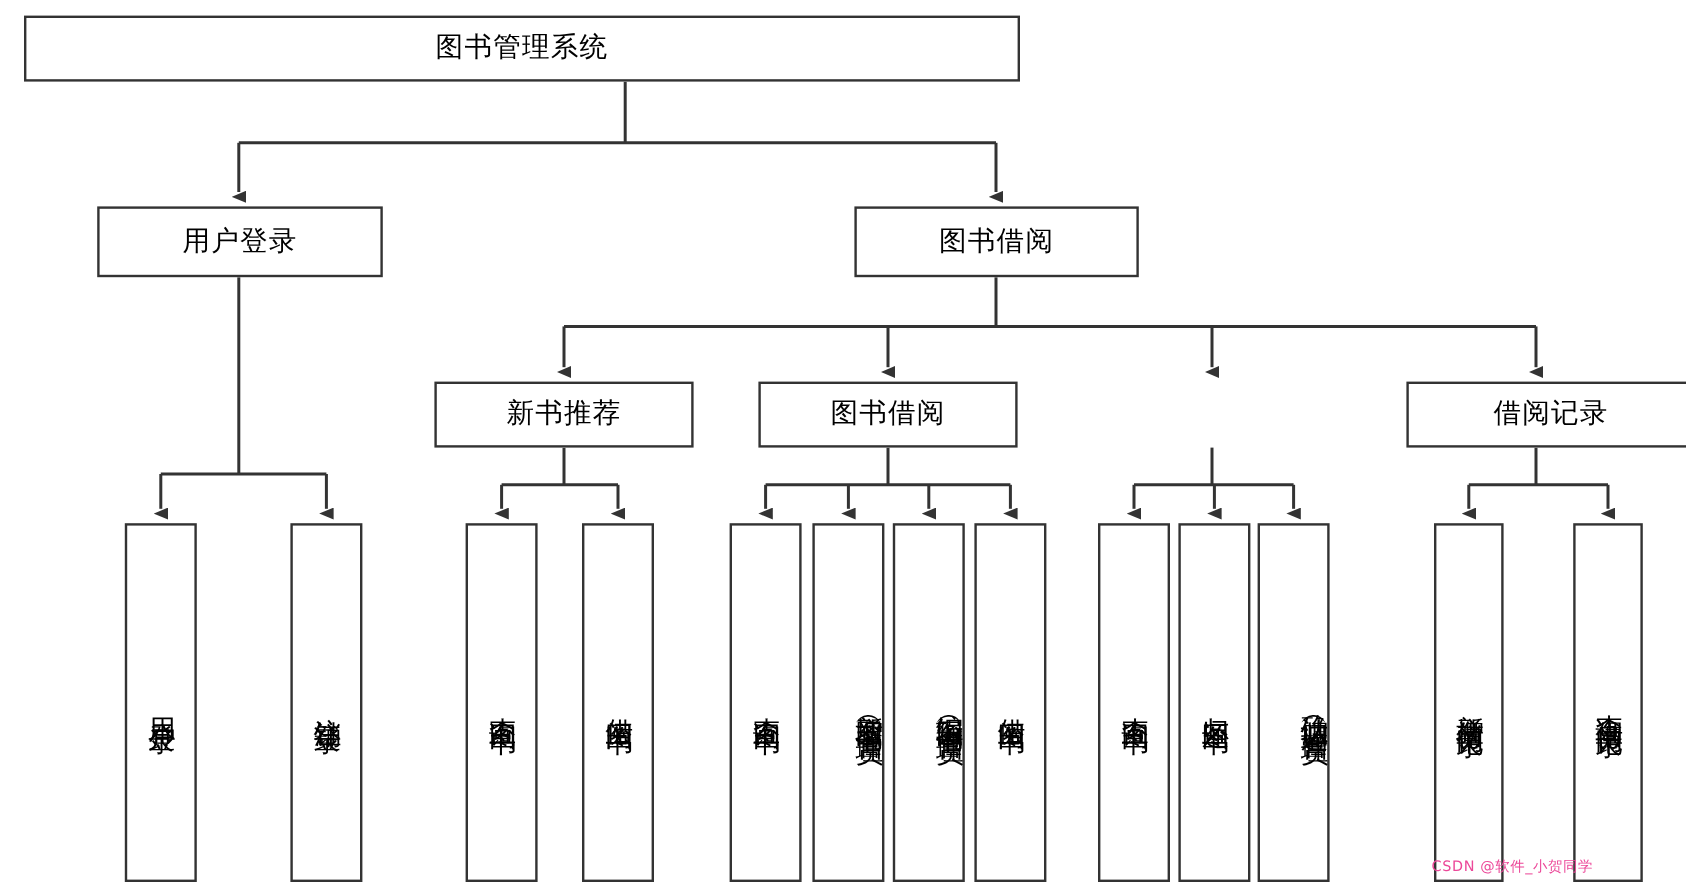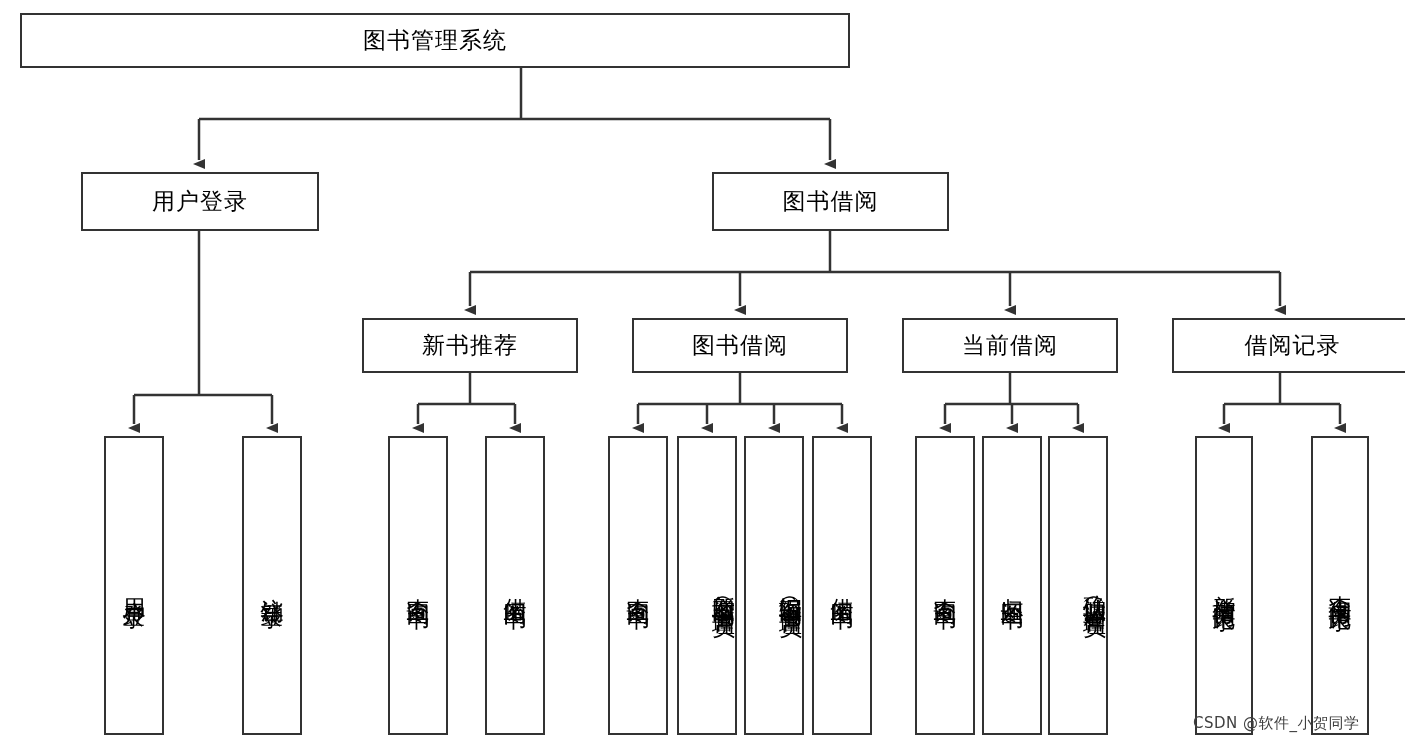--- a/index.html
+++ b/index.html
@@ -52,22 +52,22 @@
     justify-content: center;
     padding-top: 10px;
     white-space: normal;
   }
   .node-v.centered {
     align-items: center;
     padding-top: 0;
   }
   .watermark {
     position: absolute;
-    font-size: 15px;
-    color: #404040;
+    font-size: 12px;
+    color: #ec4899;
     white-space: nowrap;
     z-index: 5;
     pointer-events: none;
     letter-spacing: 0.5px;
   }
 </style>
 </head>
 <body>
 
 <div id="diagram-root">
@@ -132,23 +132,20 @@
   <div class="node node-h" style="left:712px; top:172px; width:237px; height:59px;">
     <span>图书借阅</span>
   </div>
 
   <div class="node node-h" style="left:632px; top:318px; width:216px; height:55px;">
     <span>图书借阅</span>
   </div>
   <div class="node node-h" style="left:362px; top:318px; width:216px; height:55px;">
     <span>新书推荐</span>
   </div>
-  <div class="node node-h" style="left:902px; top:318px; width:216px; height:55px;">
-    <span>当前借阅</span>
-  </div>
   <div class="node node-h" style="left:1172px; top:318px; width:241px; height:55px;">
     <span>借阅记录</span>
   </div>
 
   <div class="node node-v centered" style="left:104px; top:436px; width:60px; height:299px;">
     <span>用户登录</span>
   </div>
   <div class="node node-v centered" style="left:242px; top:436px; width:60px; height:299px;">
     <span>注销登录</span>
   </div>

